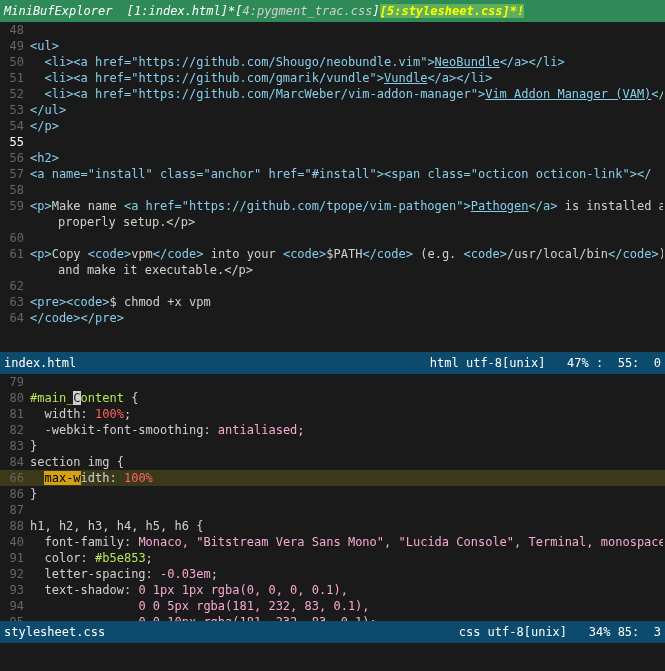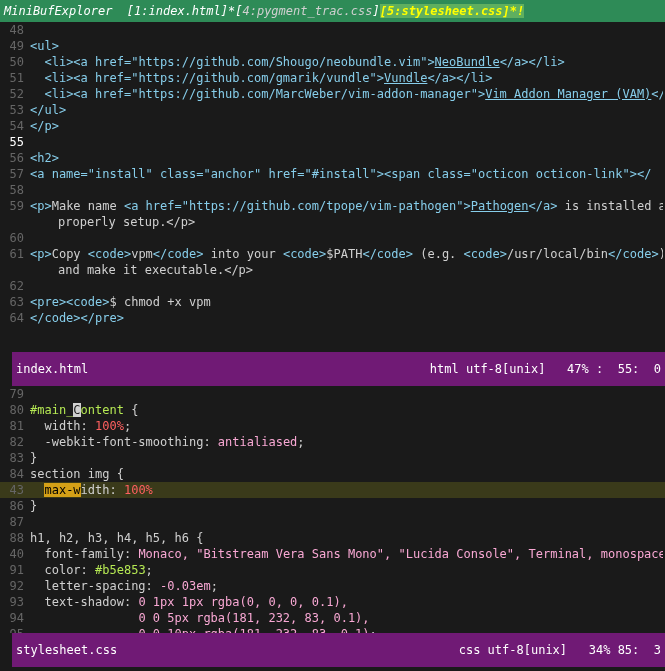--- a/index.html
+++ b/index.html
@@ -60,28 +60,27 @@
     .c-selector { color: #d0d0d0; }
     .c-property { color: #d0d0d0; }
     .c-value { color: #f9a8d4; }
     .c-important { color: #ff6060; font-weight: normal; }
     .c-highlight-green { color: #b5e853; }
     .c-id { color: #b5e853; }
     .c-pound { color: #b5e853; }
 
     
     .status-bar {
-      background: #701a75;
+      background: #0c4a6e;
       color: #ffffff;
-      padding: 8px 4px;
+      padding: 2px 4px;
       font-size: 12px;
       line-height: 18px;
       display: flex;
       justify-content: space-between;
-      margin-left: 12px;
     }
     .status-bar .status-left { color: #ffffff; }
     .status-bar .status-right { color: #ffffff; }
     .line-highlight-85 {
       background: #3a3a1a;
     }
 
     
     .cursor {
       background: #d0d0d0;
@@ -204,21 +203,21 @@
   </div>
   <div class="code-line">
     <span class="line-number">83</span>
     <span class="line-content"><span class="c-text">}</span></span>
   </div>
   <div class="code-line">
     <span class="line-number">84</span>
     <span class="line-content"><span class="c-selector">section</span> <span class="c-selector">img</span> <span class="c-text">{</span></span>
   </div>
   <div class="code-line line-highlight-85">
-    <span class="line-number">43</span>
+    <span class="line-number">66</span>
     <span class="line-content">  <span style="background:#d4a017;color:#000">max-w</span><span class="c-property">idth</span>: <span class="c-important">100%</span></span>
   </div>
   <div class="code-line">
     <span class="line-number">86</span>
     <span class="line-content"><span class="c-text">}</span></span>
   </div>
   <div class="code-line">
     <span class="line-number">87</span>
     <span class="line-content"></span>
   </div>

